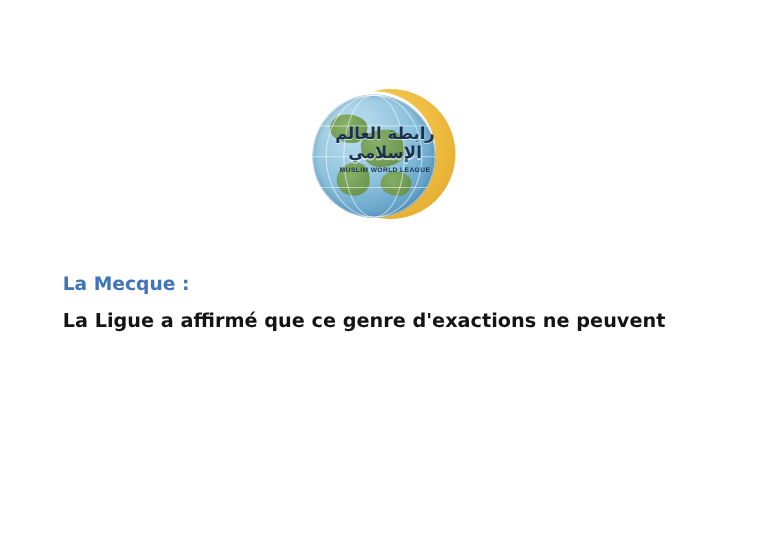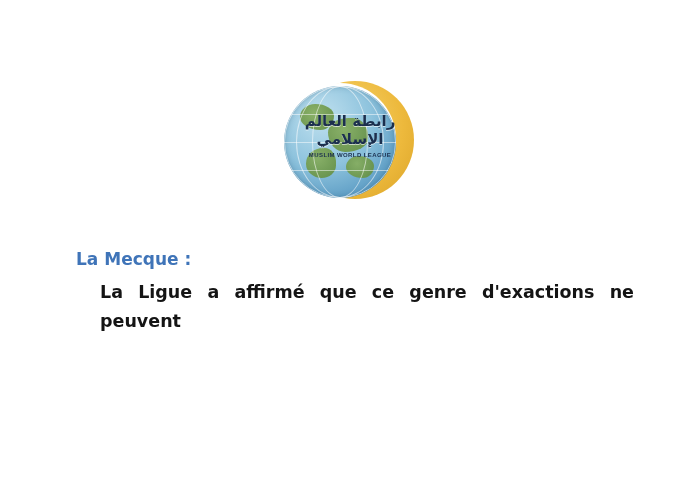--- a/index.html
+++ b/index.html
@@ -113,21 +113,21 @@
     width: 136px;
     text-align: center;
     font-family: "Liberation Sans", sans-serif;
     font-size: 6px;
     font-weight: bold;
     color: #1b2f4e;
     letter-spacing: 0.4px;
   }
   .content {
     position: absolute;
-    left: 76px;
+    left: 57px;
     top: 248px;
     width: 558px;
   }
   .city-label {
     font-family: "DejaVu Sans", sans-serif;
     font-size: 17px;
     font-weight: bold;
     color: #3f74b8;
     margin: 0 0 8px 0;
     line-height: 22px;
@@ -138,21 +138,20 @@
     font-weight: bold;
     color: #141414;
     line-height: 29px;
     text-align: justify;
     text-justify: inter-word;
     margin: 0;
   }
   .para-clip {
     max-height: 58px;
     overflow: hidden;
-    margin-left: 24px;
   }
 </style>
 </head>
 <body>
 
 <div class="page">
 
   <div class="logo-wrap">
     <div class="logo">
       <div class="crescent"></div>

